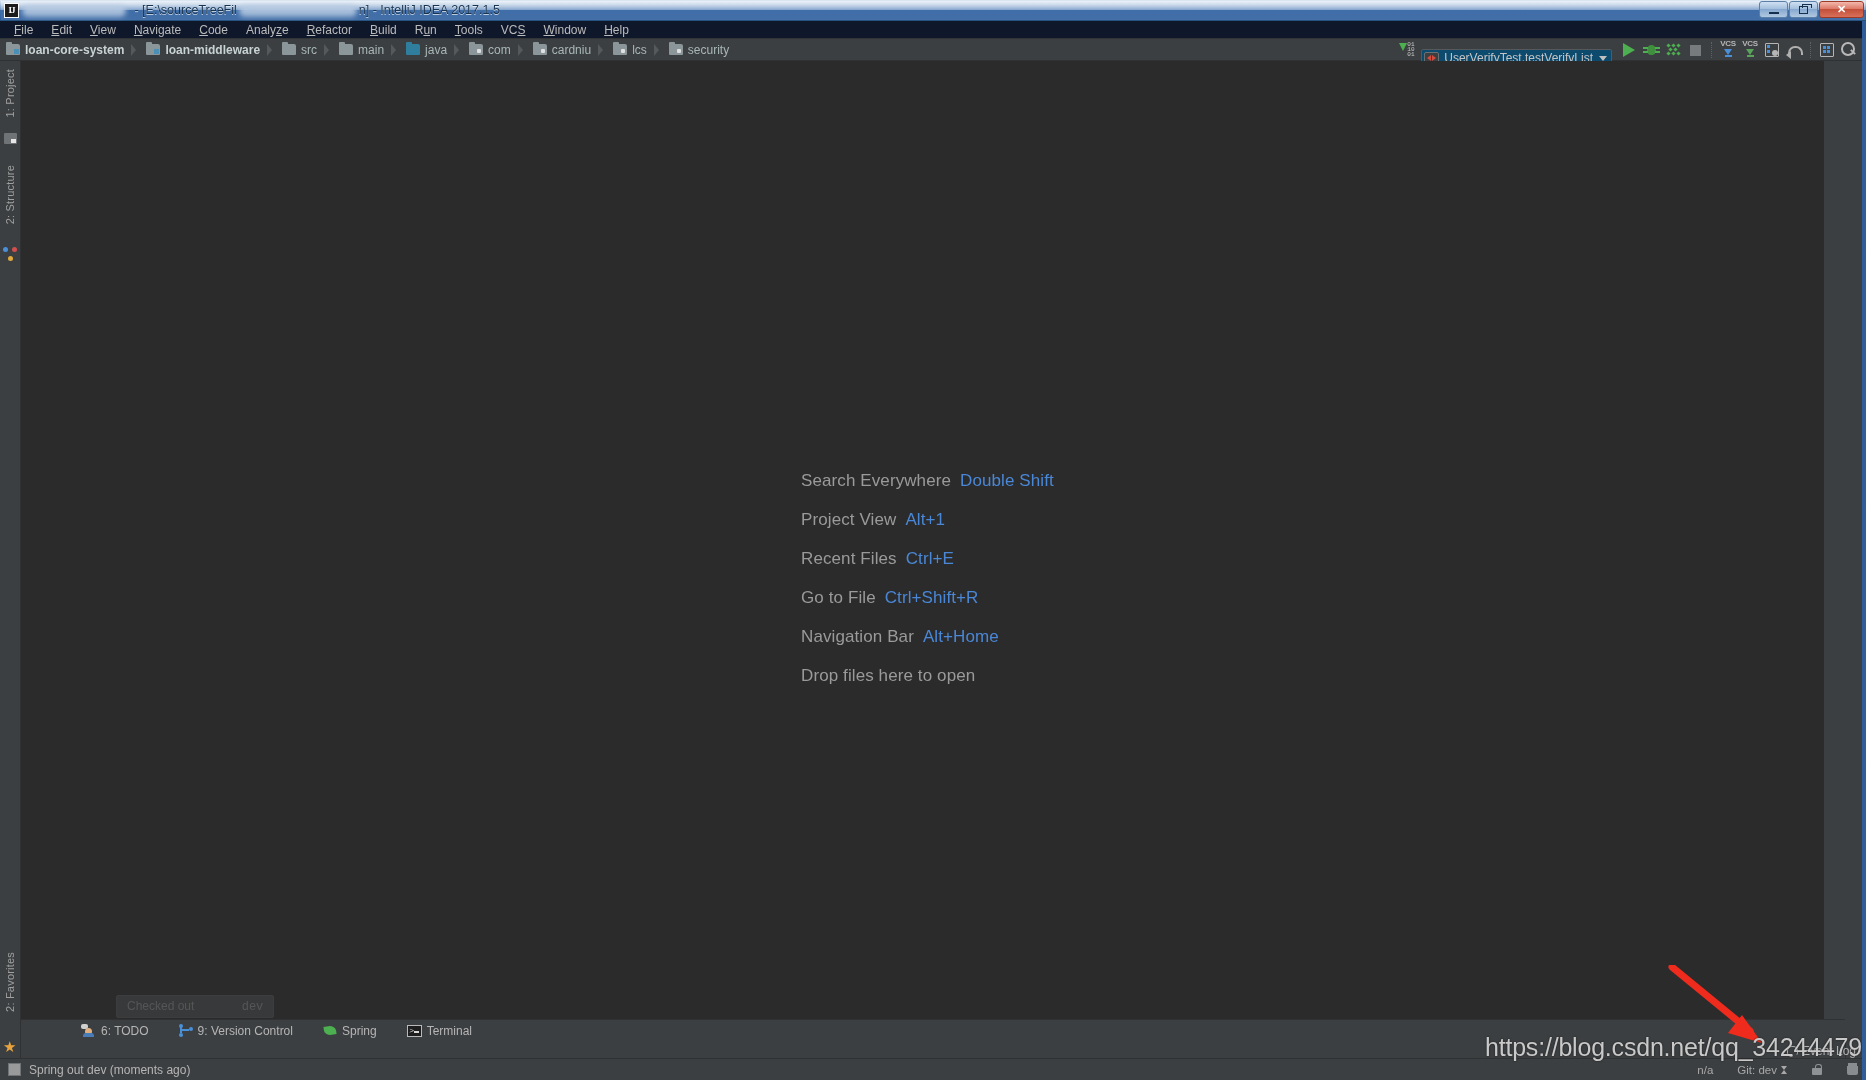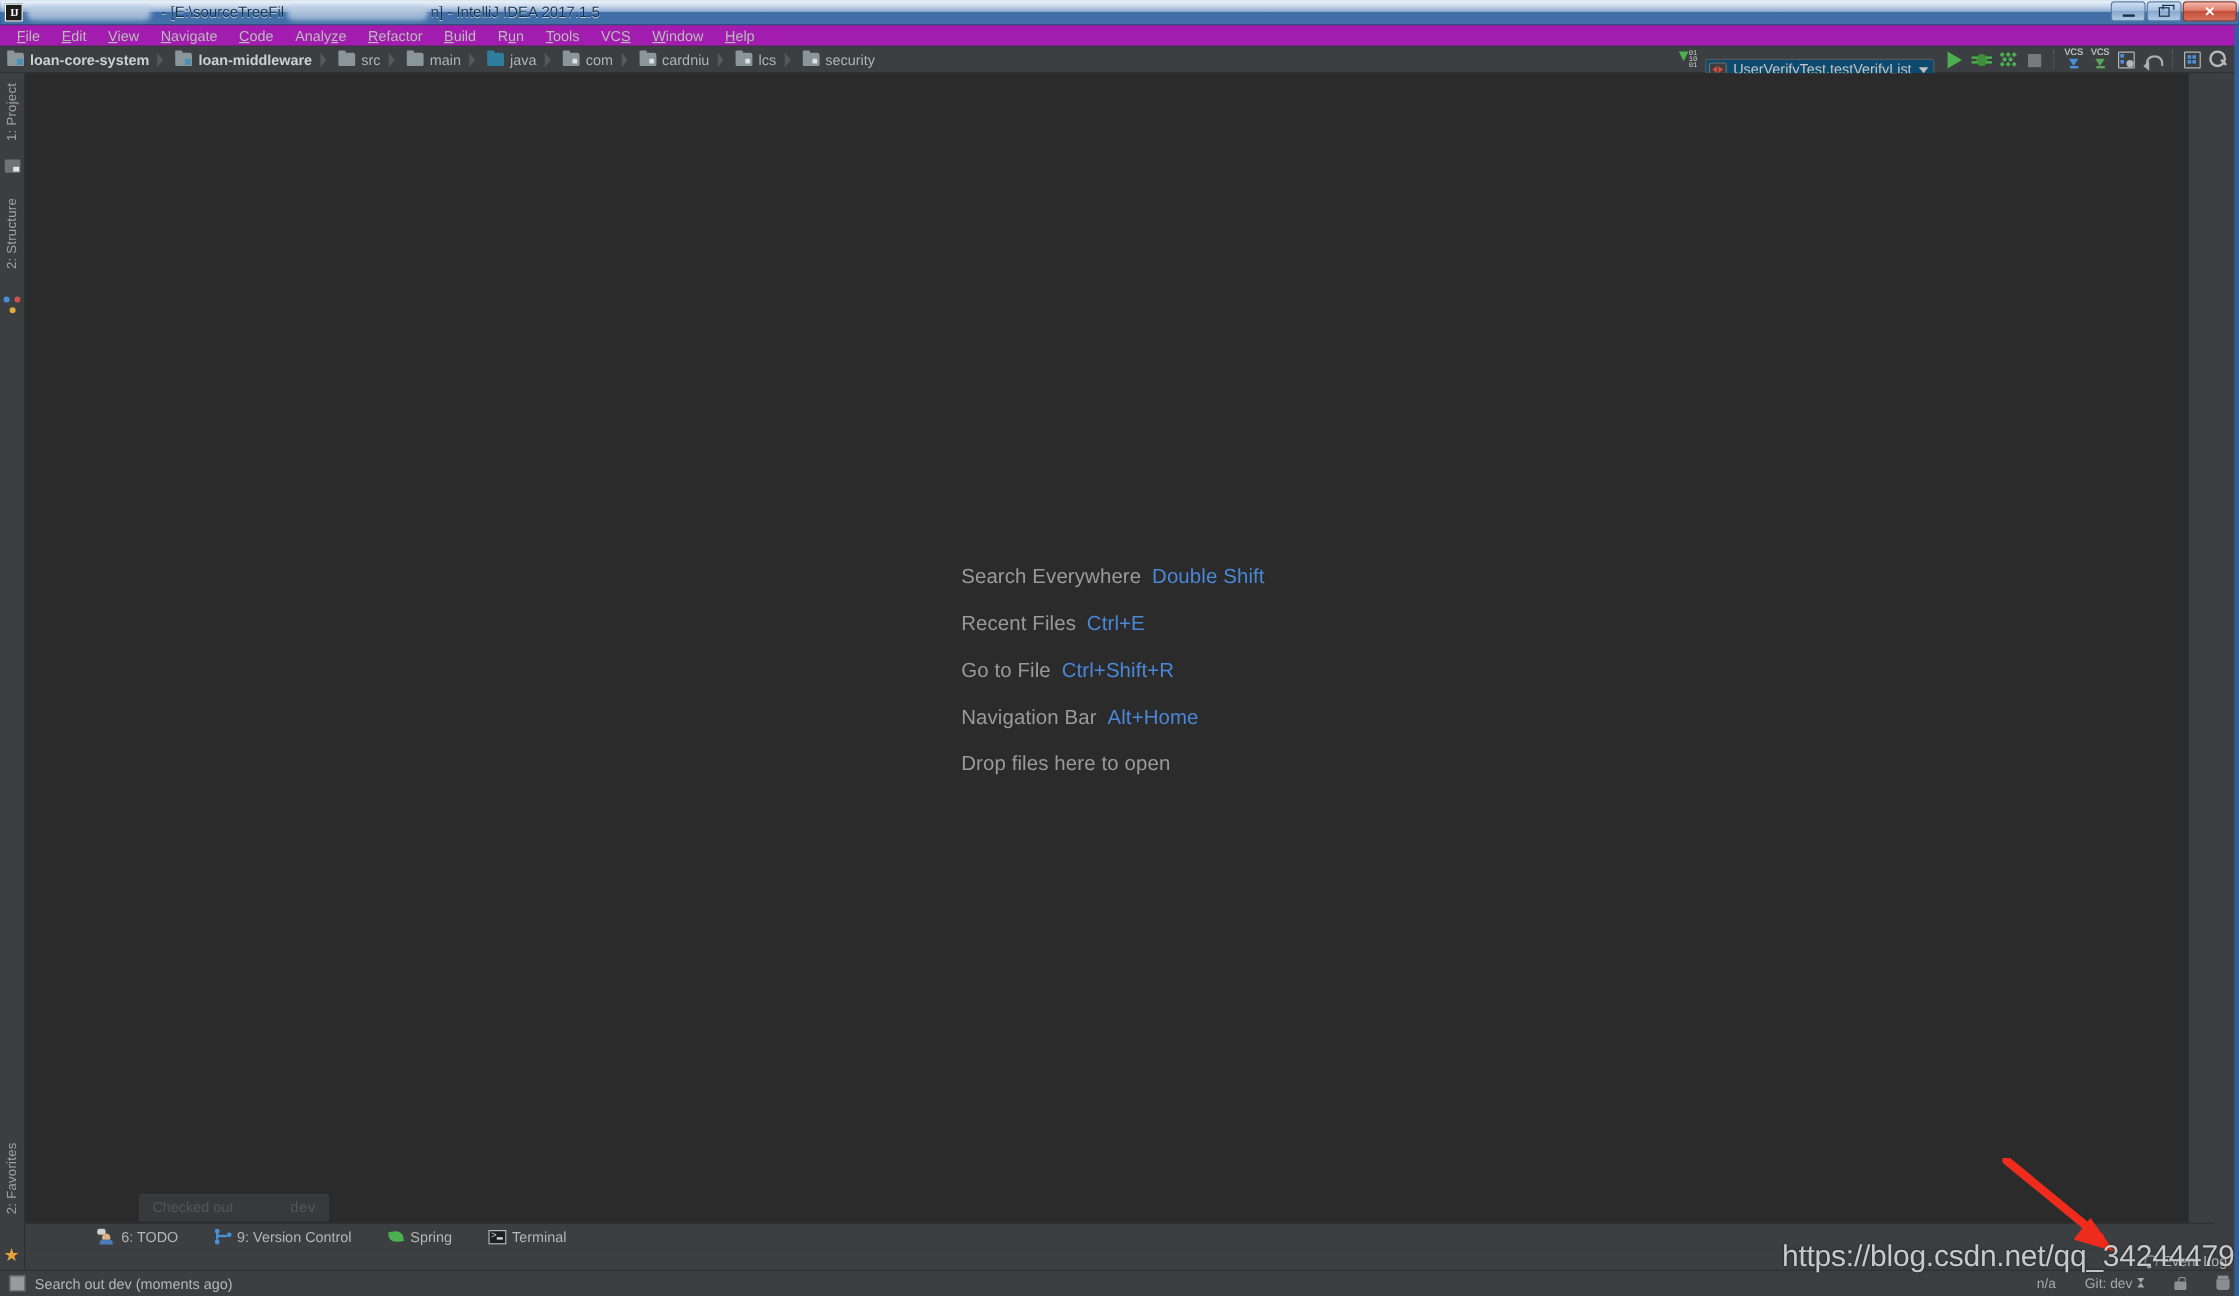--- a/index.html
+++ b/index.html
@@ -79,21 +79,21 @@
     border-color: #9c3a26; color: #fff;
   }
   .wbtn .glyph-min { width: 10px; height: 2px; background: #14304d; margin-top: 6px; }
   .wbtn .glyph-max { width: 9px; height: 8px; border: 1.6px solid #14304d; position: relative; }
   .wbtn .glyph-max:after { content:""; position:absolute; top:-3px; left:2px; width:8px; height:3px; border:1.6px solid #14304d; border-bottom:none; }
 
   
   .menubar {
     position: absolute; top: 21px; left: 0;
     width: 1866px; height: 18px;
-    background: #a21caf;
+    background: #0f172a;
     display: flex; align-items: center;
     padding-left: 5px;
     border-bottom: 1px solid #323537;
   }
   .menu-item {
     font-size: 12px;
     color: #bbbbbb;
     padding: 0 9px;
     line-height: 18px;
     white-space: nowrap;
@@ -643,20 +643,24 @@
     </div>
   </div>
 
   <div class="editor">
     <div class="welcome">
       <div class="wrow">
         <span>Search Everywhere</span>
         <span class="wkey">Double Shift</span>
       </div>
       <div class="wrow">
+        <span>Project View</span>
+        <span class="wkey">Alt+1</span>
+      </div>
+      <div class="wrow">
         <span>Recent Files</span>
         <span class="wkey">Ctrl+E</span>
       </div>
       <div class="wrow">
         <span>Go to File</span>
         <span class="wkey">Ctrl+Shift+R</span>
       </div>
       <div class="wrow">
         <span>Navigation Bar</span>
         <span class="wkey">Alt+Home</span>
@@ -697,21 +701,21 @@
     </div>
   </div>
 
   <div class="notify">
     <span>Checked out </span><b>dev</b>
   </div>
 
   <div class="statusbar">
     <div class="status-left">
       <span class="status-sq"></span>
-      <span>Search out dev (moments ago)</span>
+      <span>Spring out dev (moments ago)</span>
     </div>
     <div class="status-right">
       <span>n/a</span>
       <span>
         <span>Git: dev</span><span class="branch-caret"></span>
       </span>
       <span class="st-ico-lock"></span>
       <span class="st-ico-trash"></span>
     </div>
   </div>

